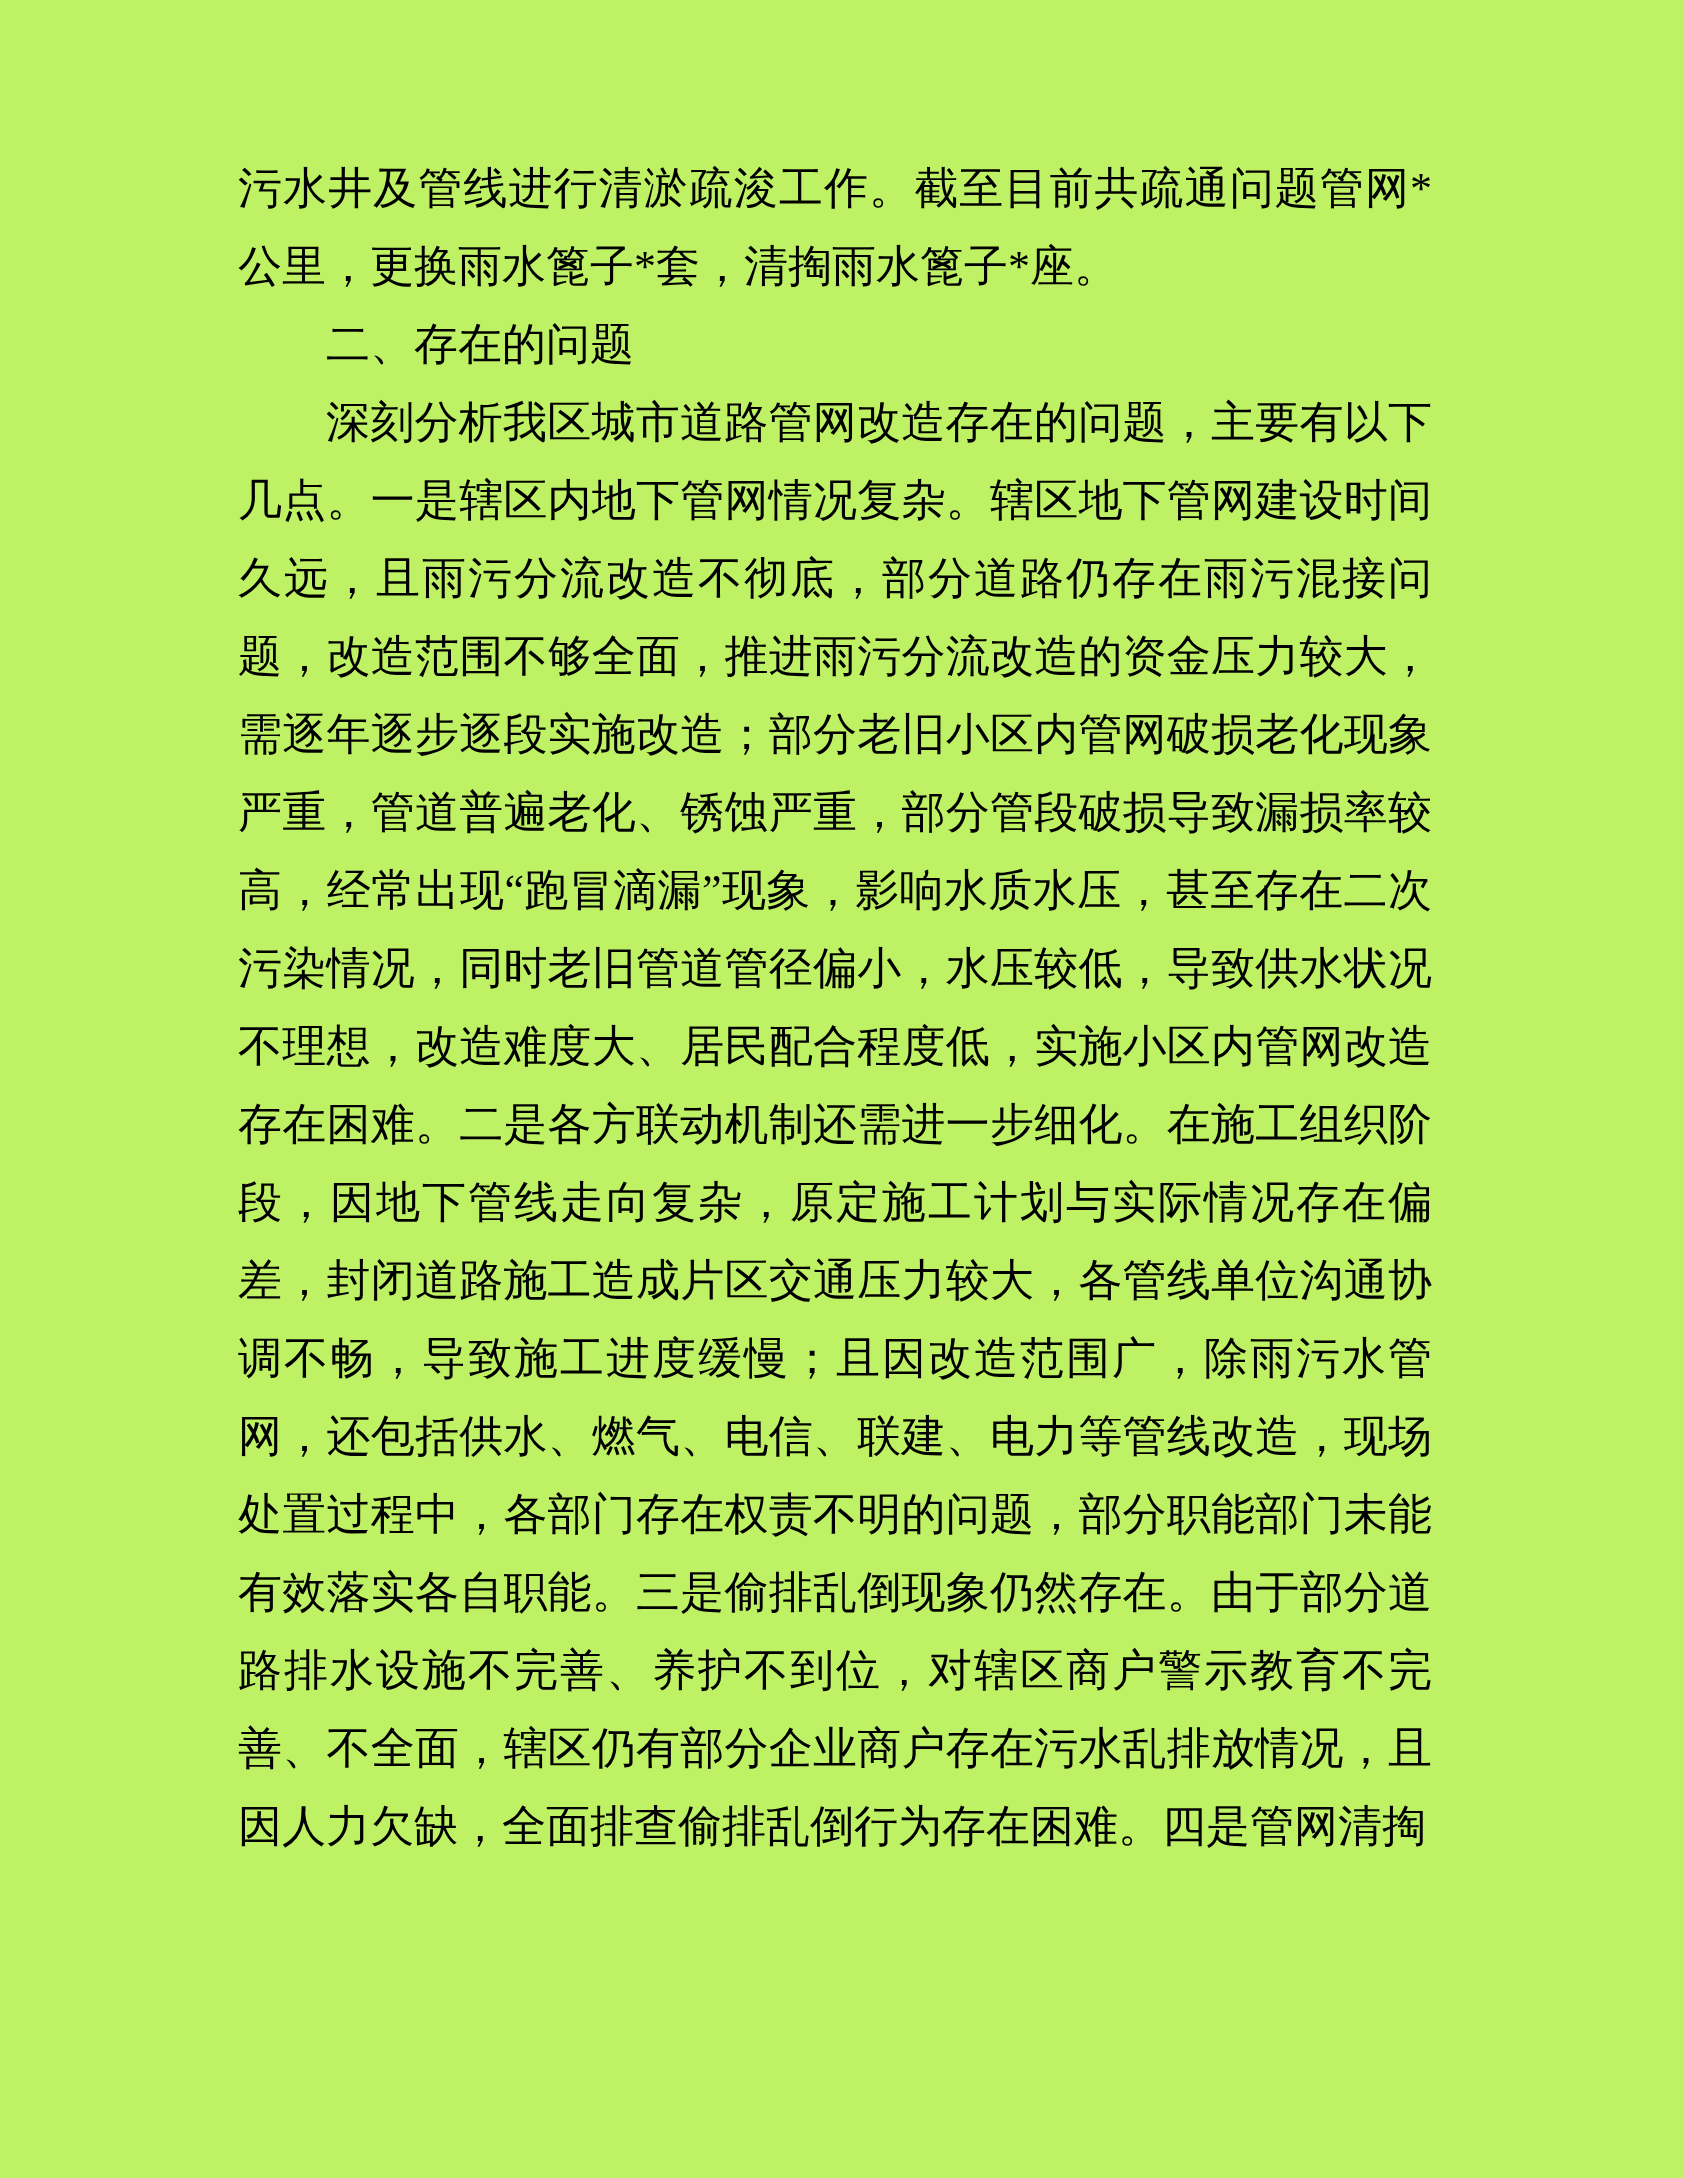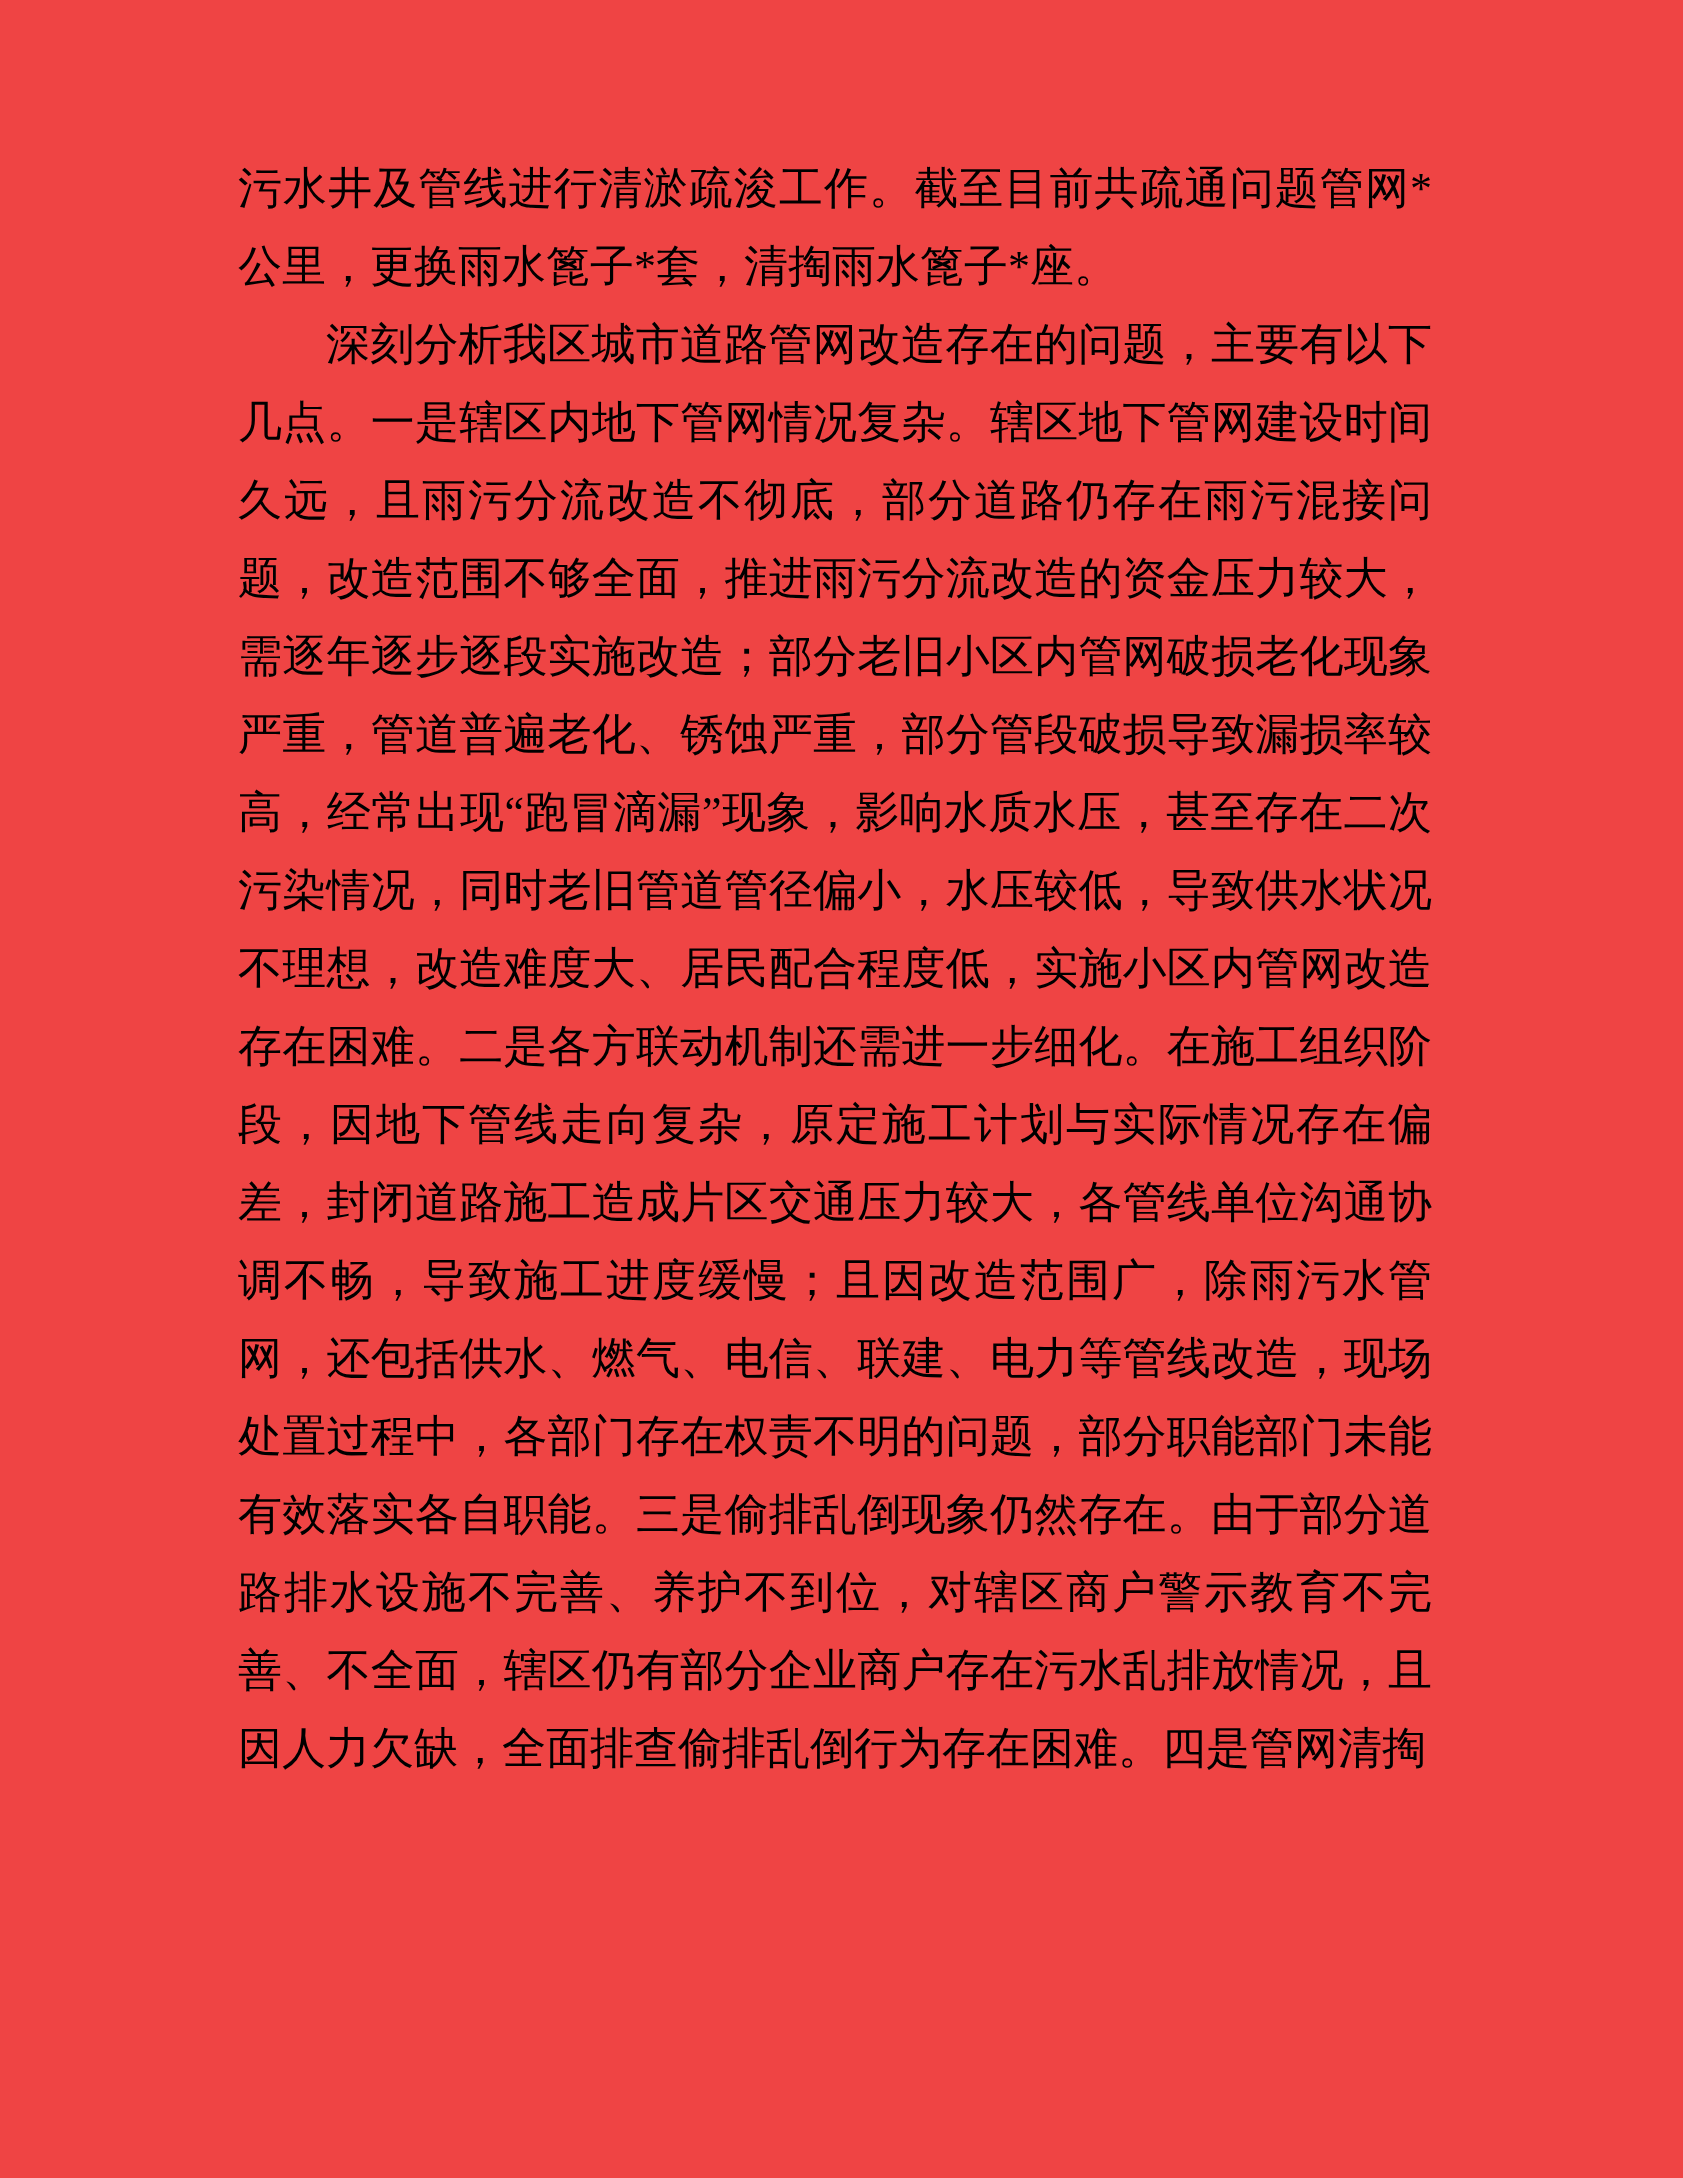--- a/index.html
+++ b/index.html
@@ -4,21 +4,21 @@
 <style>
   html, body {
     margin: 0;
     padding: 0;
     background: #ffffff;
   }
   .page {
     position: relative;
     width: 1683px;
     height: 2178px;
-    background: #ef4444;
+    background: #bef264;
     box-sizing: border-box;
     padding: 150px 251px 0 238px;
     overflow: hidden;
   }
   .doc-body {
     font-family: "Liberation Serif", "DejaVu Serif", serif;
     font-size: 44px;
     line-height: 78px;
     color: #000000;
     text-align: justify;
@@ -34,16 +34,17 @@
   .para.no-indent {
     text-indent: 0;
   }
 </style>
 </head>
 <body>
 
 <div class="page">
   <div class="doc-body">
     <p class="para no-indent">污水井及管线进行清淤疏浚工作。截至目前共疏通问题管网*公里，更换雨水篦子*套，清掏雨水篦子*座。</p>
+    <p class="para indent">二、存在的问题</p>
     <p class="para indent">深刻分析我区城市道路管网改造存在的问题，主要有以下几点。一是辖区内地下管网情况复杂。辖区地下管网建设时间久远，且雨污分流改造不彻底，部分道路仍存在雨污混接问题，改造范围不够全面，推进雨污分流改造的资金压力较大，需逐年逐步逐段实施改造；部分老旧小区内管网破损老化现象严重，管道普遍老化、锈蚀严重，部分管段破损导致漏损率较高，经常出现“跑冒滴漏”现象，影响水质水压，甚至存在二次污染情况，同时老旧管道管径偏小，水压较低，导致供水状况不理想，改造难度大、居民配合程度低，实施小区内管网改造存在困难。二是各方联动机制还需进一步细化。在施工组织阶段，因地下管线走向复杂，原定施工计划与实际情况存在偏差，封闭道路施工造成片区交通压力较大，各管线单位沟通协调不畅，导致施工进度缓慢；且因改造范围广，除雨污水管网，还包括供水、燃气、电信、联建、电力等管线改造，现场处置过程中，各部门存在权责不明的问题，部分职能部门未能有效落实各自职能。三是偷排乱倒现象仍然存在。由于部分道路排水设施不完善、养护不到位，对辖区商户警示教育不完善、不全面，辖区仍有部分企业商户存在污水乱排放情况，且因人力欠缺，全面排查偷排乱倒行为存在困难。四是管网清掏</p>
   </div>
 </div>
 
 
 </body></html>

